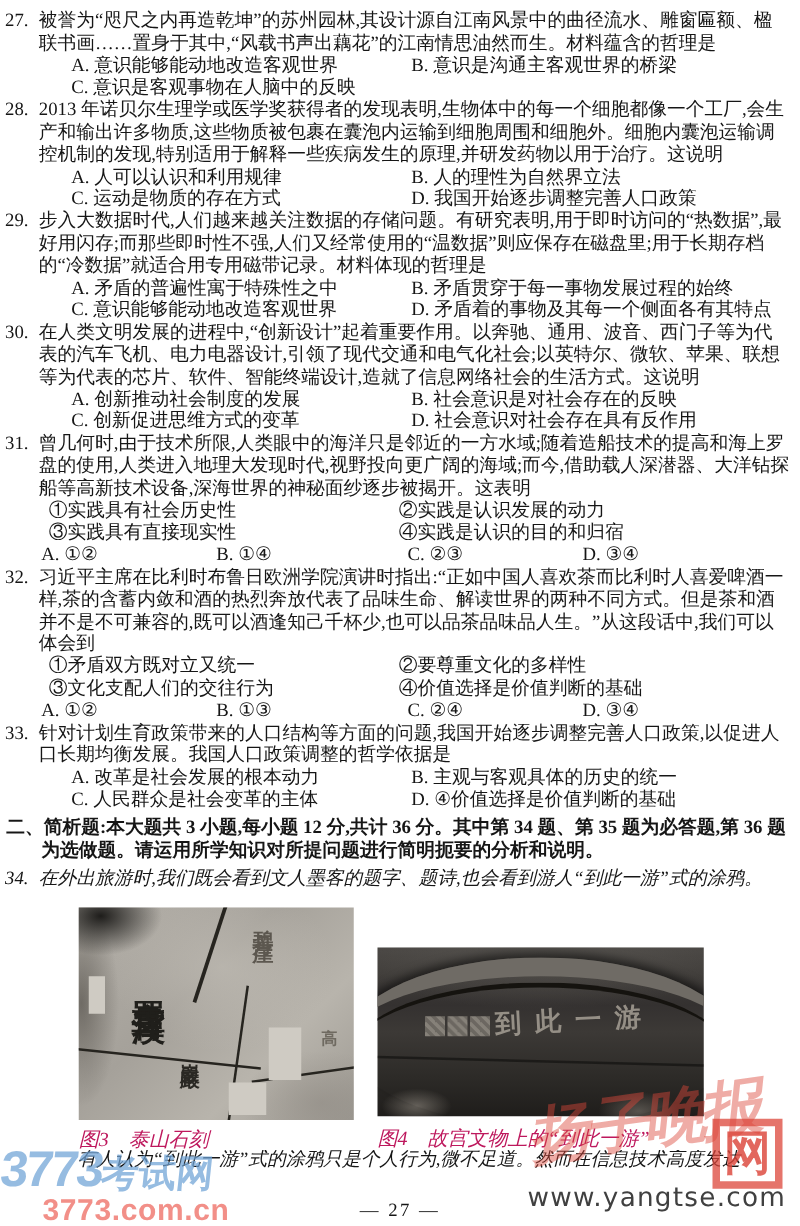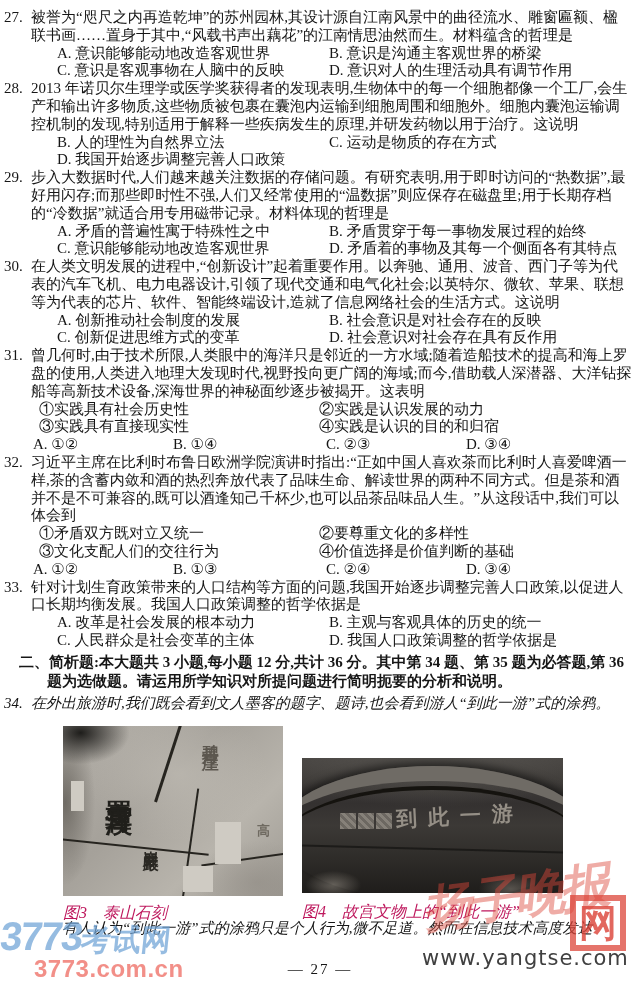--- a/index.html
+++ b/index.html
@@ -8,21 +8,21 @@
     background:#ffffff;overflow:hidden;
     font-family:"Liberation Serif","DejaVu Serif",serif;
     color:#161616;font-size:15px;line-height:17.8px;
   }
   .mcq{padding-top:9px;}
   .q{position:relative;padding-left:31px;padding-right:7px;}
   .qnum{position:absolute;left:4px;top:0;}
   .opts{display:grid;grid-template-columns:272px auto;margin-left:26px;}
   .subopts{display:grid;grid-template-columns:280px auto;margin-left:8px;}
   .answers{display:grid;grid-template-columns:140px 153px 140px auto;margin-left:2px;}
-  .section-head{font-weight:bold;padding-left:47px;text-indent:-28px;padding-right:5px;line-height:19.5px;margin-top:3px;}
+  .section-head{font-weight:bold;padding-left:33px;text-indent:-28px;padding-right:5px;line-height:19.5px;margin-top:3px;}
   .kai{font-style:italic;}
   .q34{line-height:19.5px;margin-top:2px;}
 
   
   .figures{position:absolute;left:0;top:726px;width:640px;height:225px;}
   .fig{position:absolute;}
   .fig3{left:63px;top:0;width:220px;}
   .fig4{left:302px;top:32px;width:261px;}
   .photo{position:relative;overflow:hidden;}
   .photo3{width:220px;height:170px;
@@ -97,28 +97,28 @@
 
   <div class="mcq">
 
     <div class="q">
       <span class="qnum">27.</span>
       <div>被誉为“咫尺之内再造乾坤”的苏州园林,其设计源自江南风景中的曲径流水、雕窗匾额、楹联书画……置身于其中,“风载书声出藕花”的江南情思油然而生。材料蕴含的哲理是</div>
       <div class="opts">
         <span>A. 意识能够能动地改造客观世界</span>
         <span>B. 意识是沟通主客观世界的桥梁</span>
         <span>C. 意识是客观事物在人脑中的反映</span>
-        <span>D. 意识对人的生理活动具有调节作用</span>
       </div>
     </div>
 
     <div class="q">
       <span class="qnum">28.</span>
       <div>2013 年诺贝尔生理学或医学奖获得者的发现表明,生物体中的每一个细胞都像一个工厂,会生产和输出许多物质,这些物质被包裹在囊泡内运输到细胞周围和细胞外。细胞内囊泡运输调控机制的发现,特别适用于解释一些疾病发生的原理,并研发药物以用于治疗。这说明</div>
       <div class="opts">
+        <span>A. 人可以认识和利用规律</span>
         <span>B. 人的理性为自然界立法</span>
         <span>C. 运动是物质的存在方式</span>
         <span>D. 我国开始逐步调整完善人口政策</span>
       </div>
     </div>
 
     <div class="q">
       <span class="qnum">29.</span>
       <div>步入大数据时代,人们越来越关注数据的存储问题。有研究表明,用于即时访问的“热数据”,最好用闪存;而那些即时性不强,人们又经常使用的“温数据”则应保存在磁盘里;用于长期存档的“冷数据”就适合用专用磁带记录。材料体现的哲理是</div>
       <div class="opts">
@@ -174,21 +174,21 @@
       </div>
     </div>
 
     <div class="q">
       <span class="qnum">33.</span>
       <div>针对计划生育政策带来的人口结构等方面的问题,我国开始逐步调整完善人口政策,以促进人口长期均衡发展。我国人口政策调整的哲学依据是</div>
       <div class="opts">
         <span>A. 改革是社会发展的根本动力</span>
         <span>B. 主观与客观具体的历史的统一</span>
         <span>C. 人民群众是社会变革的主体</span>
-        <span>D. 我国人口政策调整的哲学依据是</span>
+        <span>D. ④价值选择是价值判断的基础</span>
       </div>
     </div>
 
   </div>
 
   <div class="section-head">二、简析题:本大题共 3 小题,每小题 12 分,共计 36 分。其中第 34 题、第 35 题为必答题,第 36 题为选做题。请运用所学知识对所提问题进行简明扼要的分析和说明。</div>
 
   <div class="q q34 kai">
     <span class="qnum">34.</span>
     <div>在外出旅游时,我们既会看到文人墨客的题字、题诗,也会看到游人“到此一游”式的涂鸦。</div>

